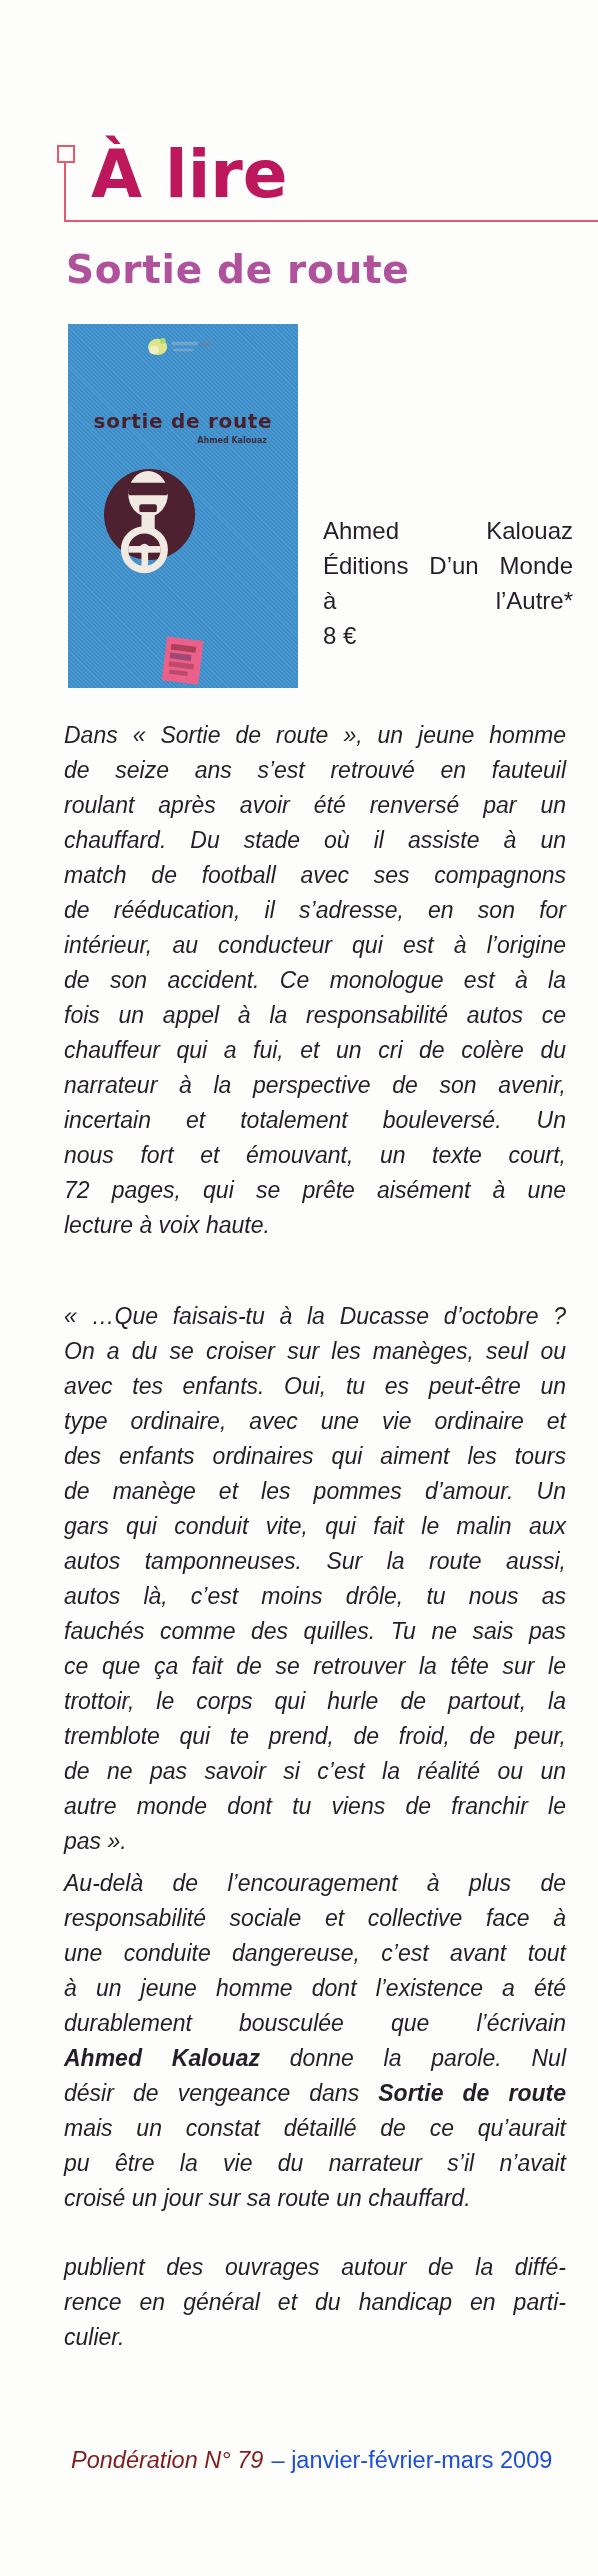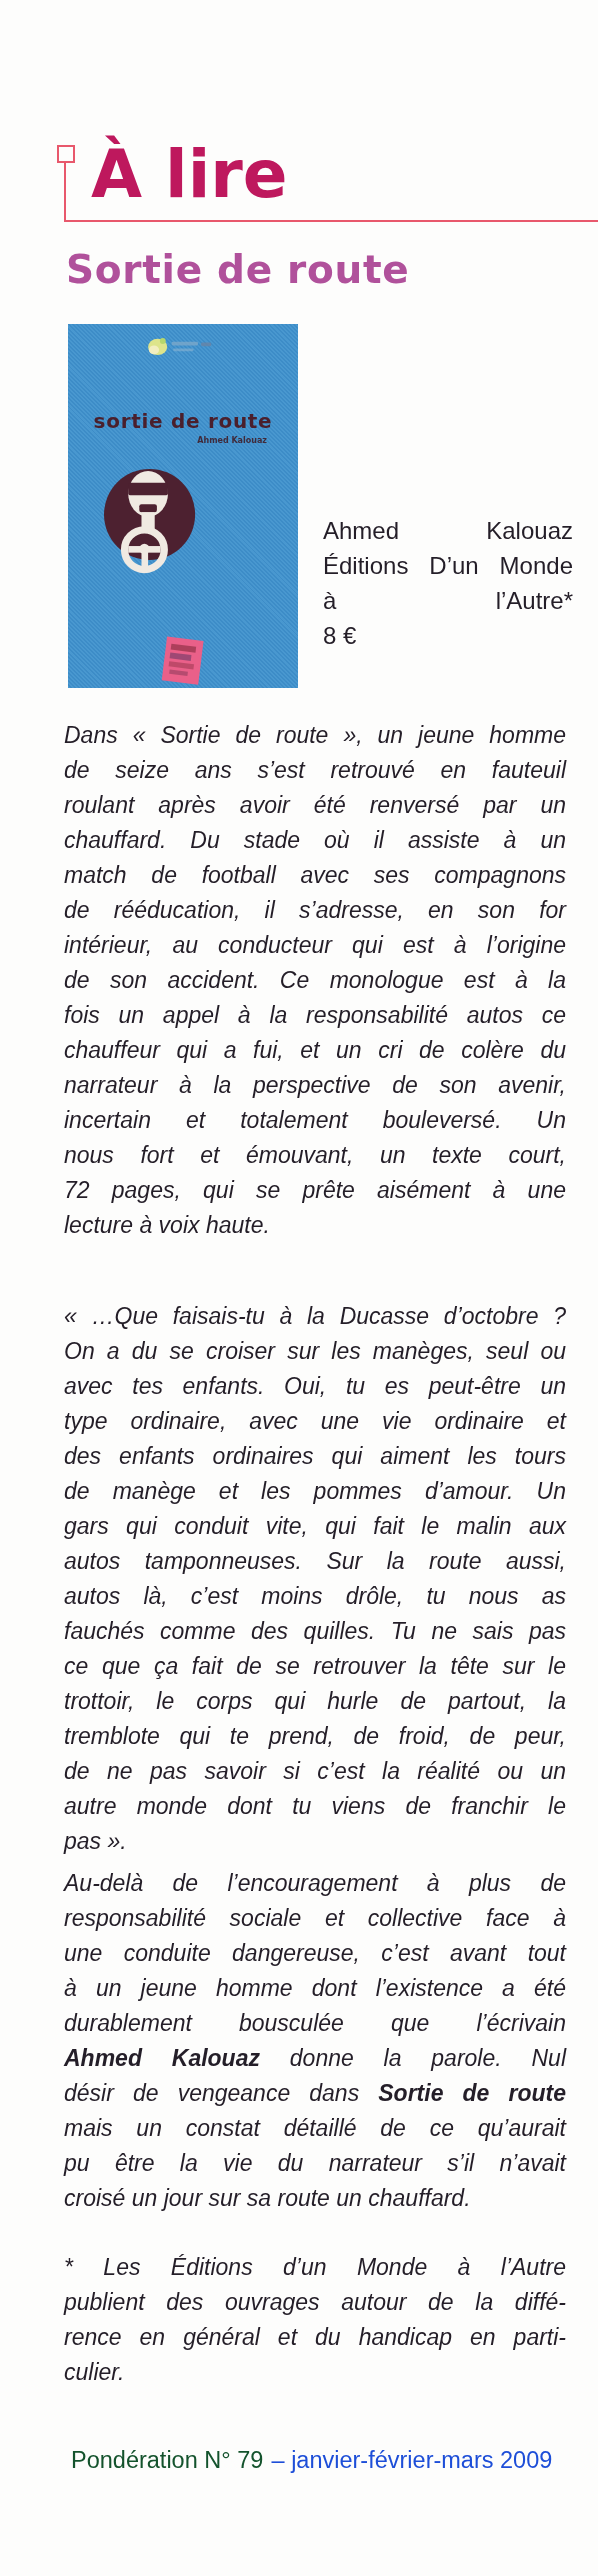--- a/index.html
+++ b/index.html
@@ -38,21 +38,21 @@
     font-size:24px; line-height:35px; color:#241e28; }
   
   .para { position:absolute; left:64px; width:502px; font-size:23px; line-height:35px;font-style:italic; }
   .para.italic { font-style:italic; }
   .p1 { top:718px; } .p2 { top:1274px;margin-top:25px; } .p3 { top:1866px; } .p4 { top:2250px; }
   .tline { text-align:justify; text-align-last:justify; white-space:normal; }
   .tline.lastline { text-align-last:left; }
   .bold { font-weight:bold; }
   
   .footer { position:absolute; left:71px; top:2446px; font-size:23.5px; line-height:1.2; }
-  .footer-pink { color:#14532d; }
+  .footer-pink { color:#7f1d1d;font-style:italic; }
   .footer-dark { color:#1d4ed8; margin-left:.35em; }
 </style>
 </head>
 <body>
 
 <div class="page">
 
   <div class="hdr-square"></div>
   <div class="hdr-vline"></div>
   <div class="hdr-hline"></div>
@@ -144,21 +144,20 @@
       <div class="tline"><span>une conduite dangereuse, c’est avant tout</span></div>
       <div class="tline"><span>à un jeune homme dont l’existence a été</span></div>
       <div class="tline"><span>durablement bousculée que l’écrivain</span></div>
       <div class="tline"><span class="bold">Ahmed Kalouaz</span><span> donne la parole. Nul</span></div>
       <div class="tline"><span>désir de vengeance dans </span><span class="bold">Sortie de route</span></div>
       <div class="tline"><span>mais un constat détaillé de ce qu’aurait</span></div>
       <div class="tline"><span>pu être la vie du narrateur s’il n’avait</span></div>
       <div class="tline lastline"><span>croisé un jour sur sa route un chauffard.</span></div>
     </div>
   <div class="para p4 italic">
-      <div class="tline"><span>* Les Éditions d’un Monde à l’Autre</span></div>
       <div class="tline"><span>publient des ouvrages autour de la diffé-</span></div>
       <div class="tline"><span>rence en général et du handicap en parti-</span></div>
       <div class="tline lastline"><span>culier.</span></div>
     </div>
 
   <div class="footer">
     <span class="footer-pink">Pondération N° 79</span><span class="footer-dark">– janvier-février-mars 2009</span>
   </div>
 
 </div>

